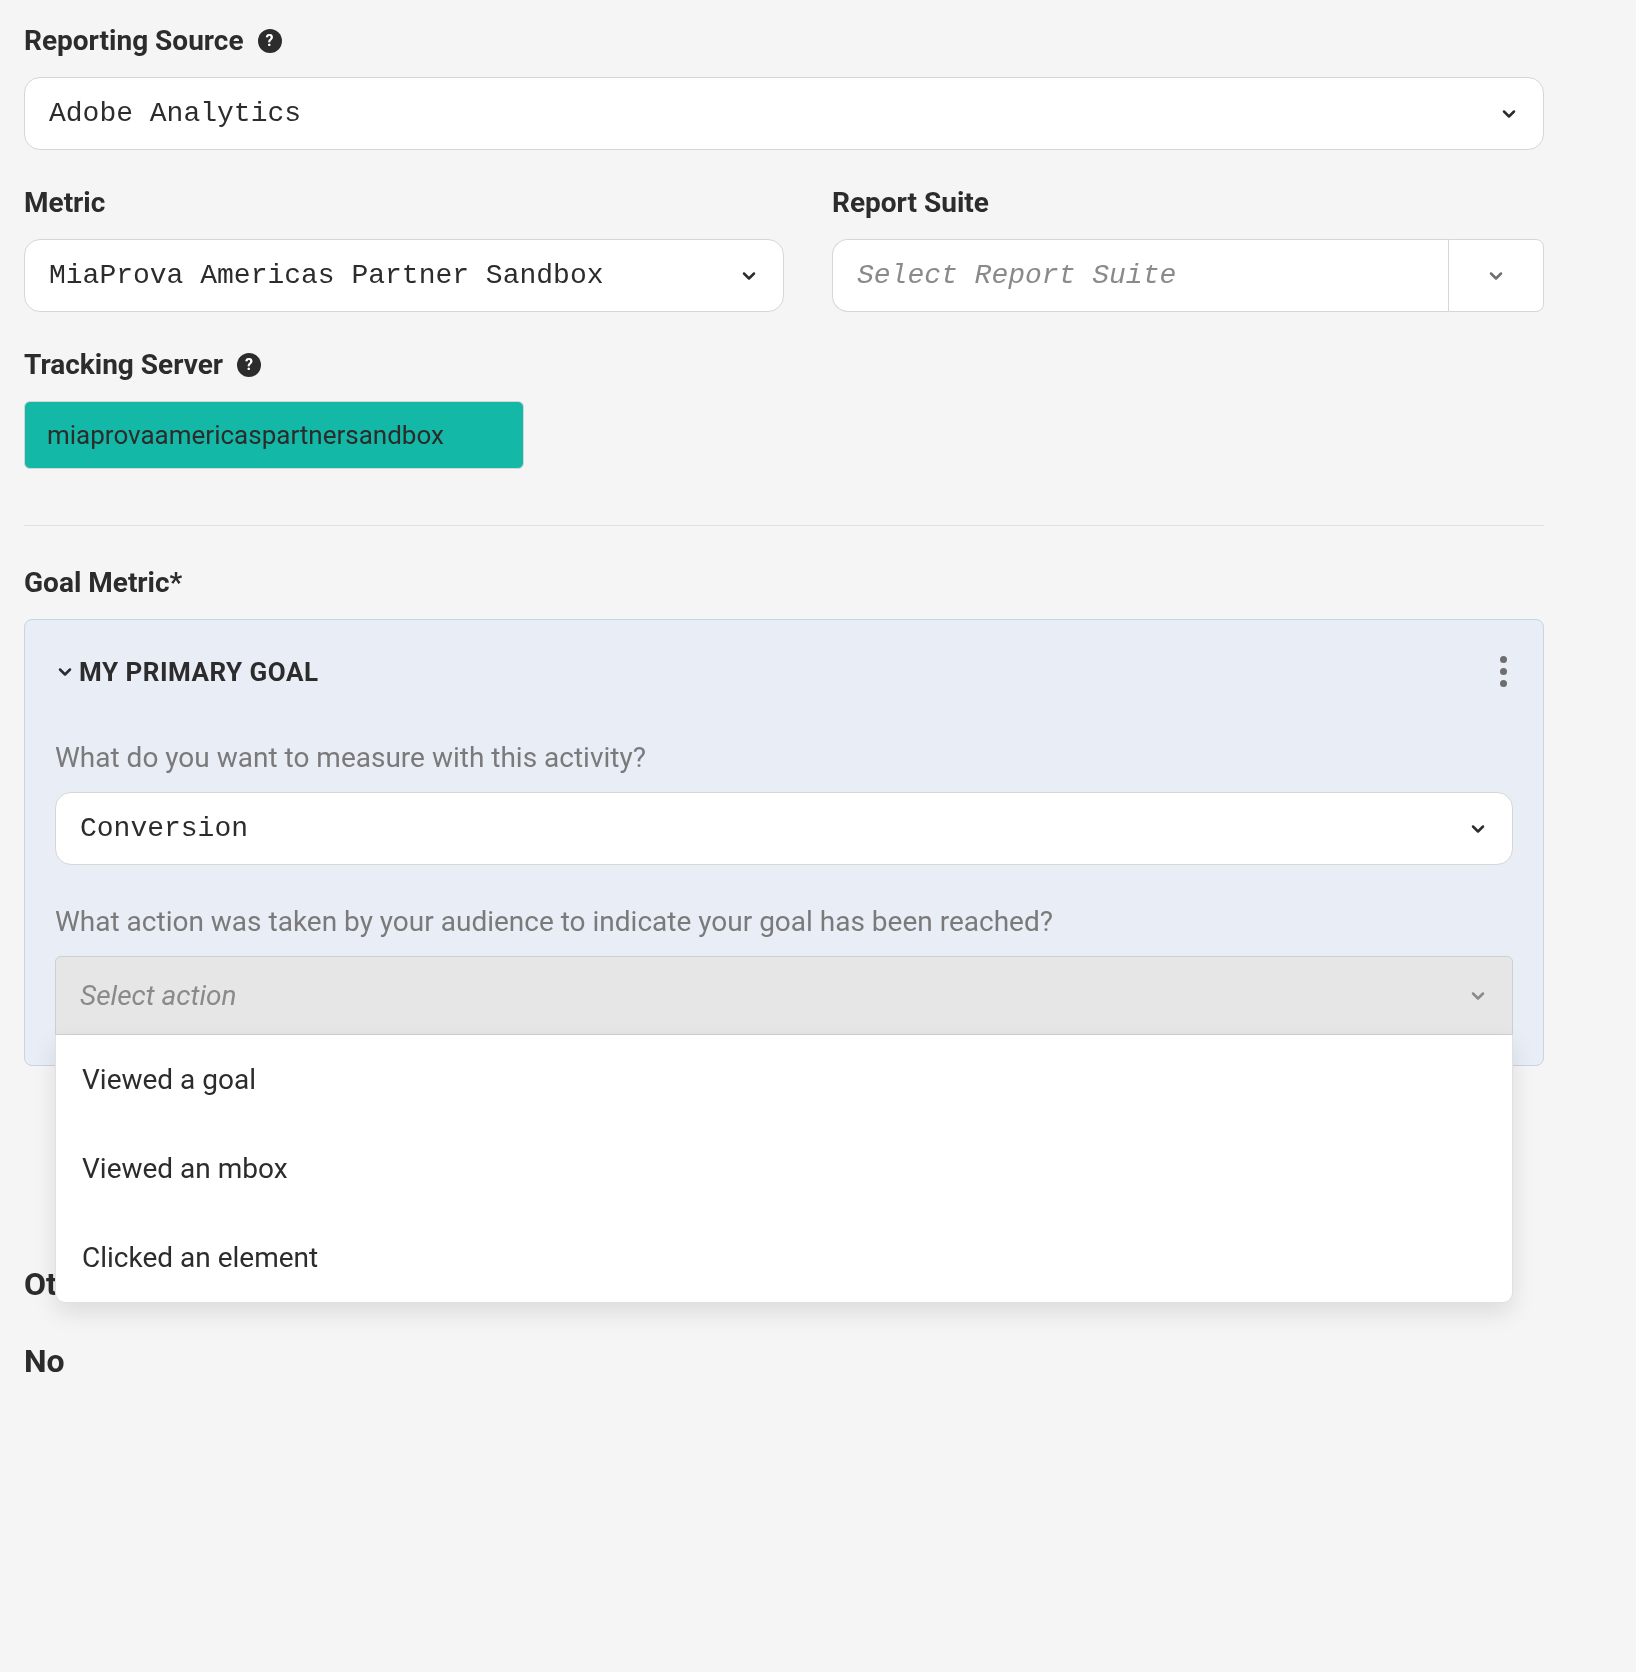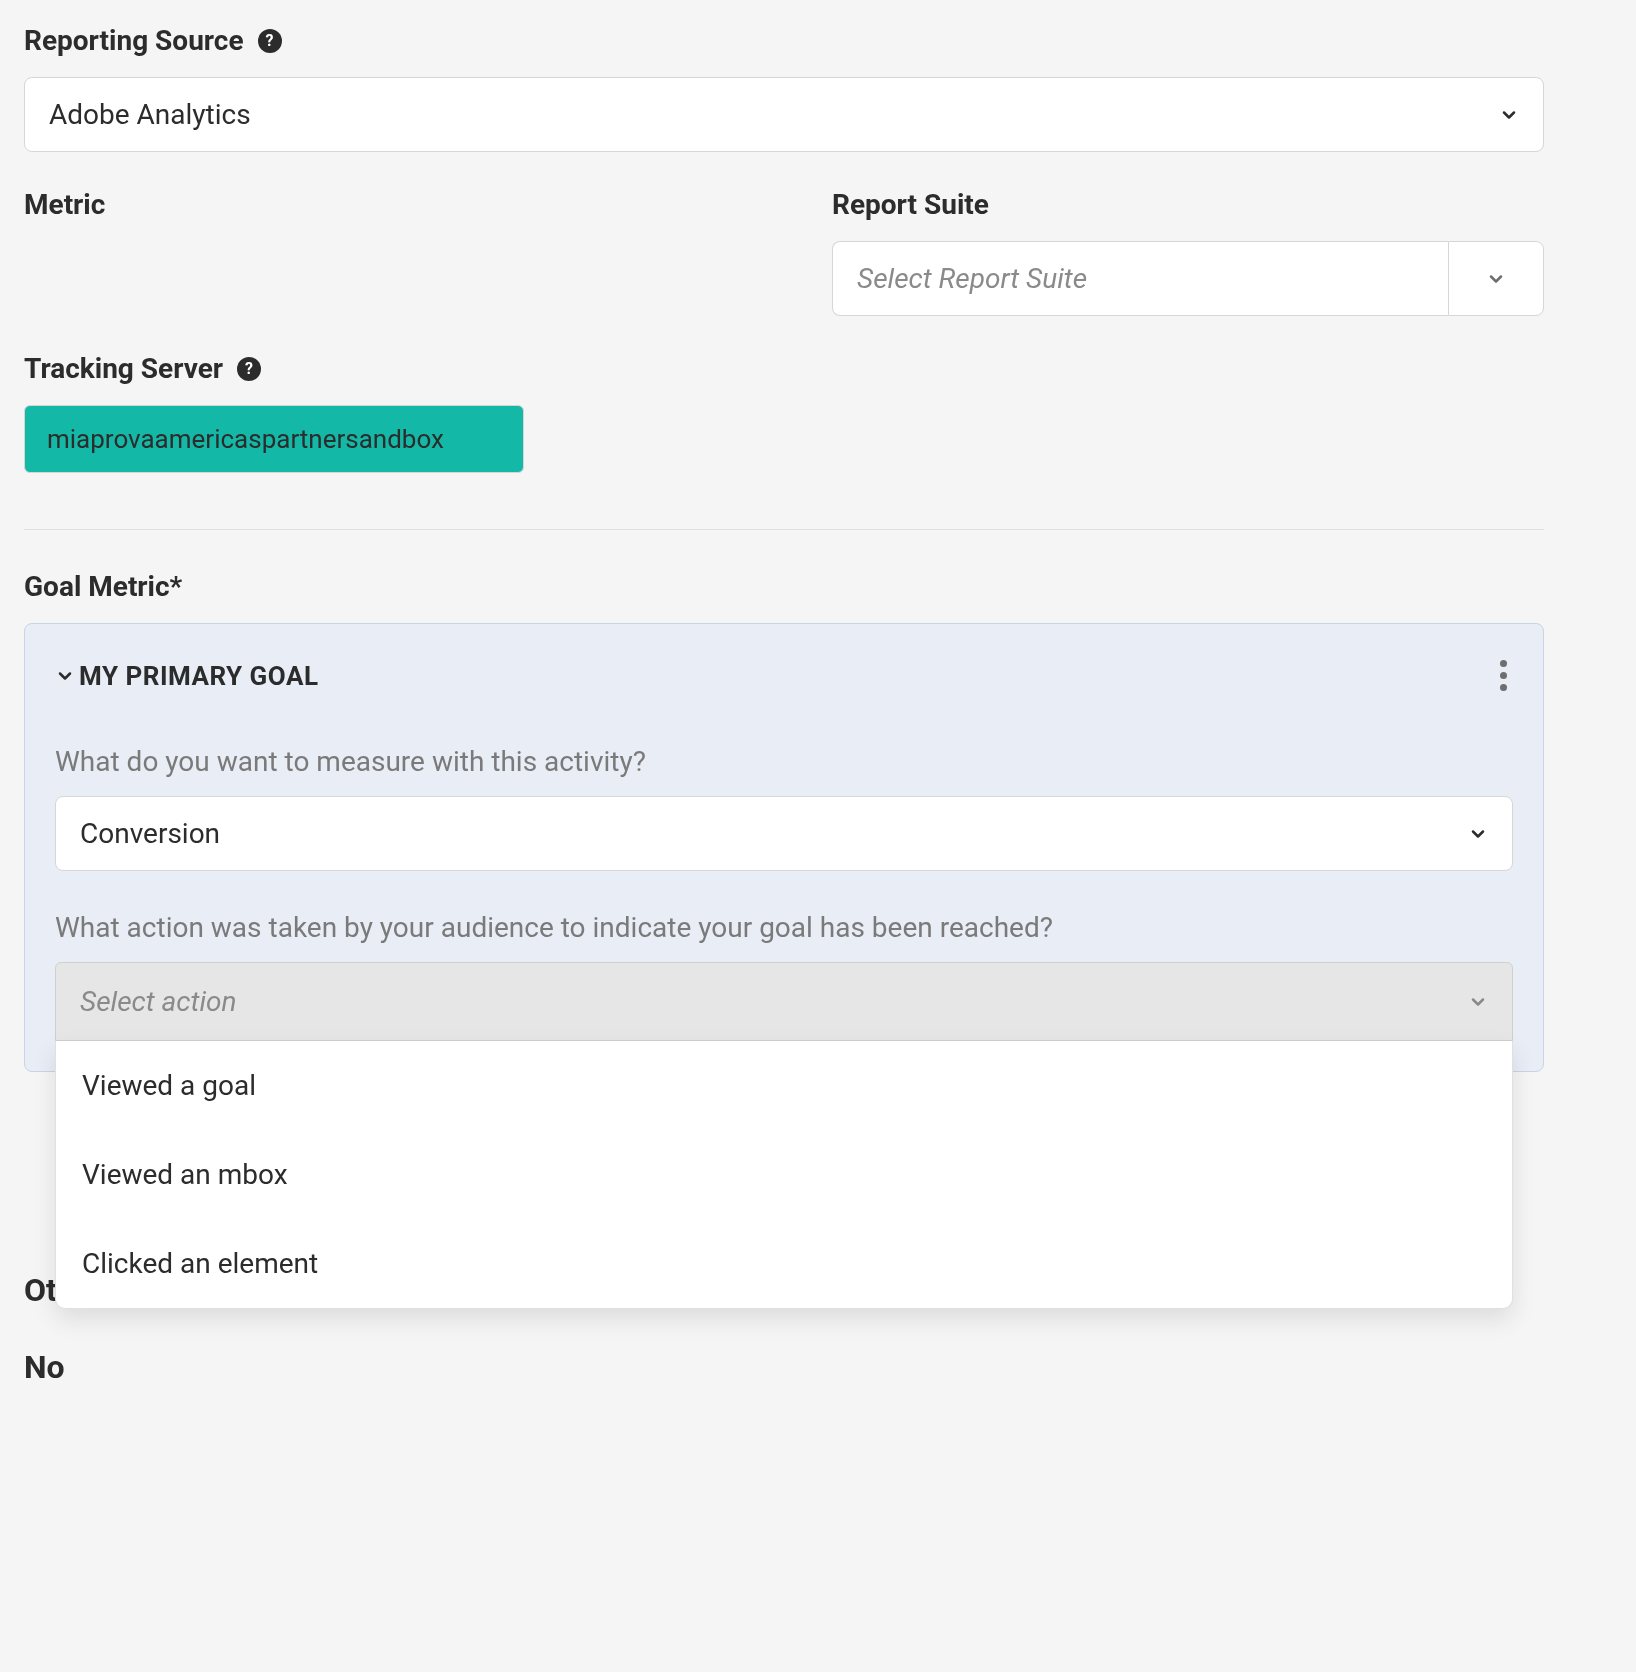--- a/index.html
+++ b/index.html
@@ -31,28 +31,29 @@
     display: inline-flex;
     align-items: center;
     justify-content: center;
     color: #fff;
     font-size: 16px;
     font-weight: 700;
   }
   .select {
     background: #fff;
     border: 1px solid #d6d6d6;
-    border-radius: 8px;
+    border-radius: 16px;
     padding: 20px 24px;
     font-size: 28px;
     display: flex;
     align-items: center;
     justify-content: space-between;
     color: #2c2c2c;
     cursor: pointer;
+    font-family: Liberation Mono, monospace;
   }
   .select.placeholder { color: #8a8a8a; font-style: italic; }
   .select.full { width: 100%; }
   .chevron {
     width: 20px;
     height: 20px;
     flex-shrink: 0;
   }
   .chevron svg { display: block; }
   .two-col {
@@ -198,20 +199,28 @@
       <svg viewBox="0 0 24 24" width="20" height="20">
           <path d="M6 9l6 6 6-6" fill="none" stroke="#2c2c2c" stroke-width="3" stroke-linecap="round" stroke-linejoin="round"></path>
         </svg>
     </span>
   </div>
 
   <div class="two-col">
     <div class="col narrow">
       <div class="field-label">
         <span>Metric</span>
+      </div>
+      <div class="select">
+        <span>MiaProva Americas Partner Sandbox</span>
+        <span class="chevron">
+          <svg viewBox="0 0 24 24" width="20" height="20">
+              <path d="M6 9l6 6 6-6" fill="none" stroke="#2c2c2c" stroke-width="3" stroke-linecap="round" stroke-linejoin="round"></path>
+            </svg>
+        </span>
       </div>
     </div>
     <div class="col">
       <div class="field-label">
         <span>Report Suite</span>
       </div>
       <div class="report-suite-wrap">
         <div class="select placeholder">
           <span>Select Report Suite</span>
         </div>

